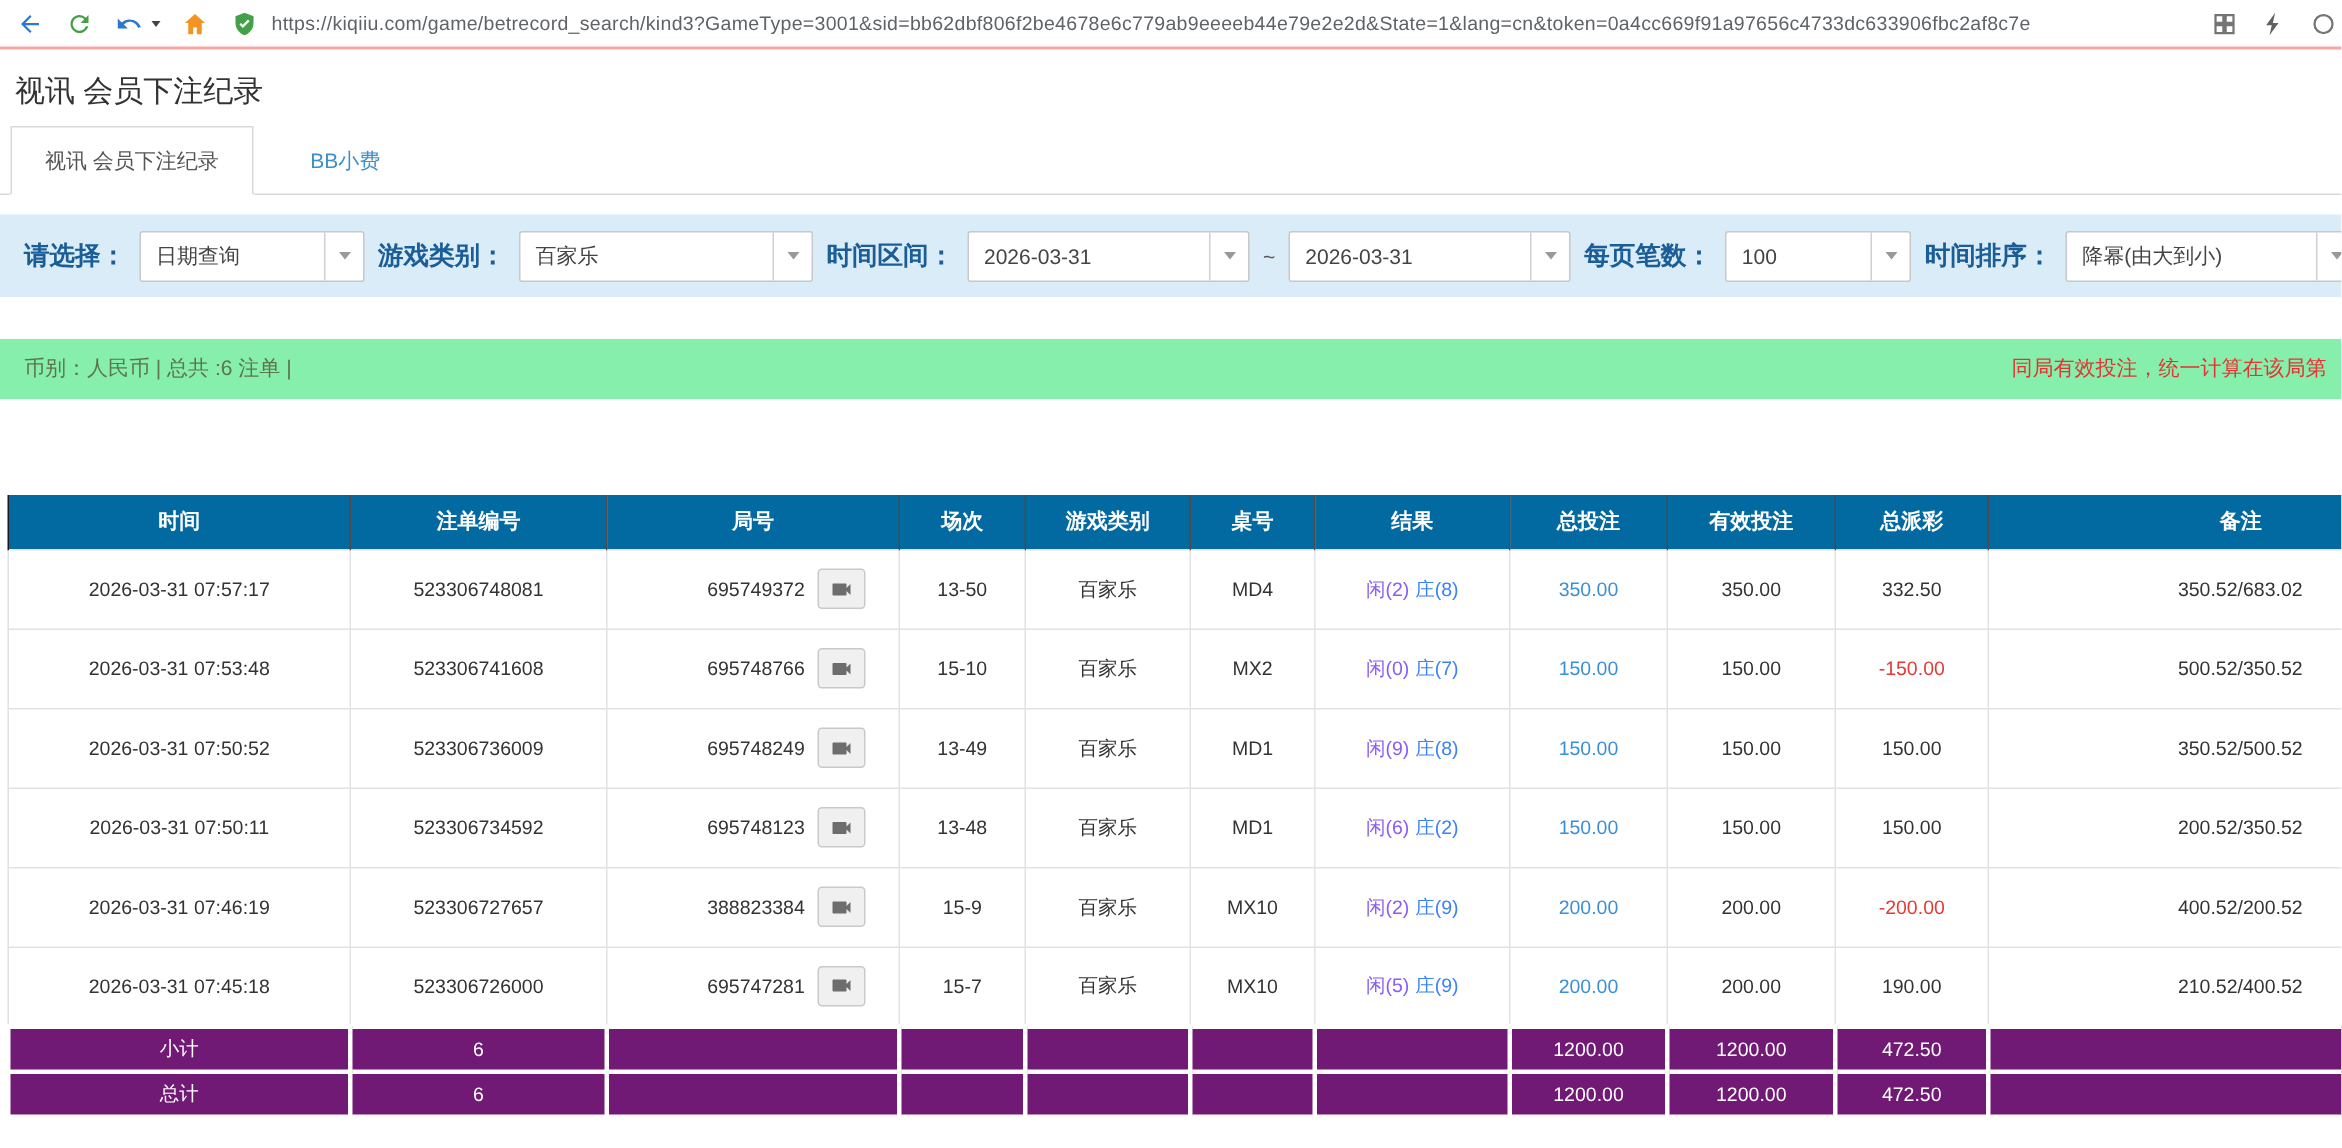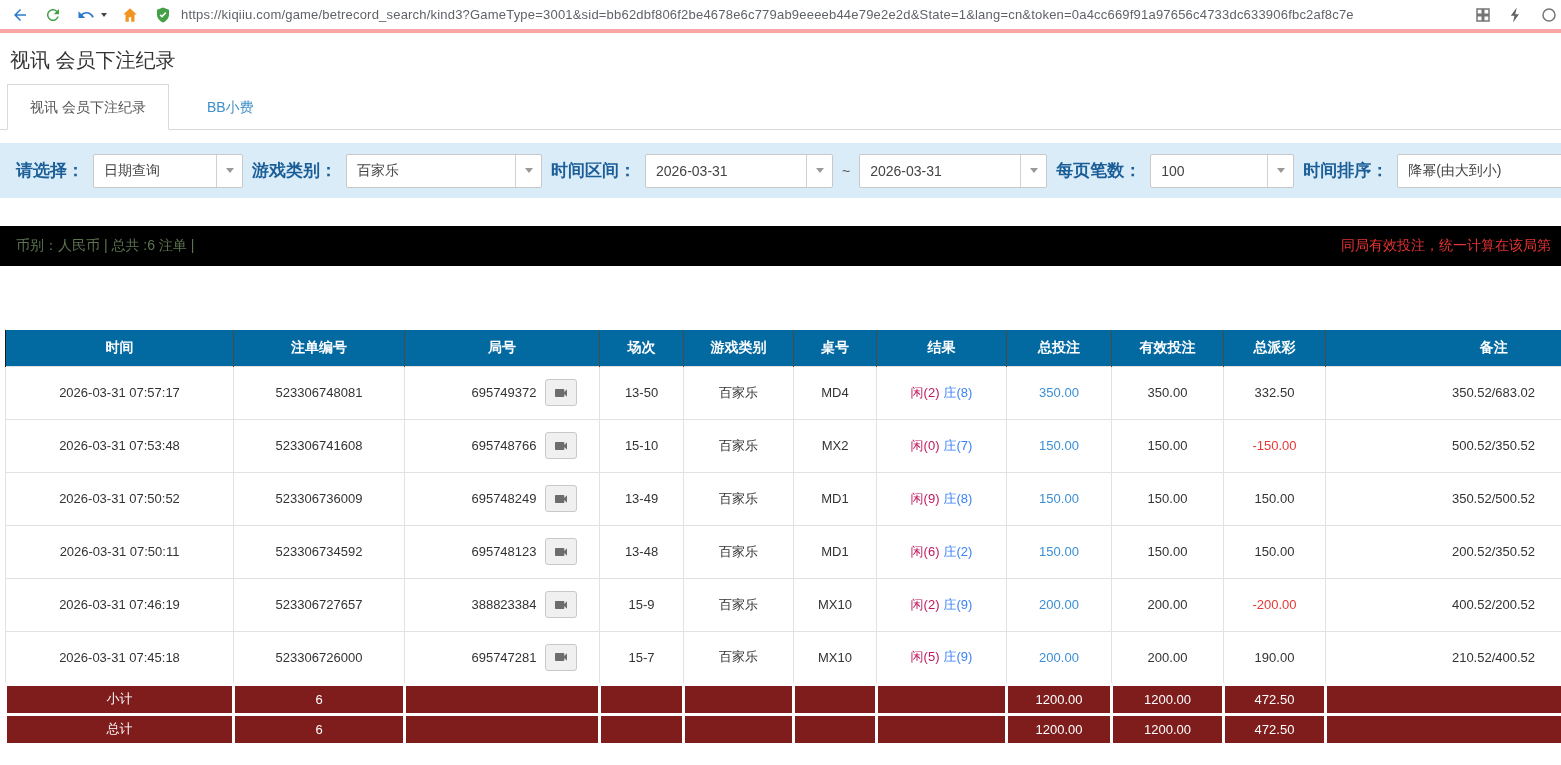--- a/index.html
+++ b/index.html
@@ -4,21 +4,21 @@
 <style>
   * { box-sizing: border-box; }
   html,body { margin:0; padding:0; }
   body {
     width:1561px; height:765px; overflow:hidden; background:#fff;
     font-family:"Liberation Sans","DejaVu Sans",sans-serif; color:#333;
   }
 
   
   .browser-bar { height:33px; display:flex; align-items:center; gap:13px;
-    padding:0 10px; border-bottom:4px solid #fca5a5; background:#fff; }
+    padding:0 10px; border-bottom:2px solid #fca5a5; background:#fff; }
   .bicon { width:20px; height:20px; display:inline-flex; align-items:center; justify-content:center; cursor:pointer; flex:0 0 auto; }
   .bicon svg { width:18px; height:18px; }
   .mini-caret { width:0; height:0; border-left:3px solid transparent; border-right:3px solid transparent; border-top:4px solid #444; margin-left:-8px; }
   .addr { flex:1; display:flex; align-items:center; gap:8px; min-width:0; }
   .url-text { font-size:13px; color:#5f6368; white-space:nowrap; overflow:hidden; letter-spacing:.2px; }
   .chrome-right { display:flex; align-items:center; gap:13px; margin-right:-8px; }
 
   
   .page-title { font-size:20px; font-weight:500; color:#333; margin:14px 0 0 10px; }
 
@@ -30,47 +30,47 @@
   
   .filter-bar { margin-top:13px; height:55px; background:#daecf8; display:flex; align-items:center;
     padding-left:16px; gap:9px; overflow:hidden; white-space:nowrap; }
   .f-label { font-size:17px; font-weight:bold; color:#1a5d97; flex:0 0 auto; }
   .select { background:#fff; border:1px solid #c8c8c8; border-radius:2px; height:34px;
     display:flex; align-items:center; font-size:14px; color:#444; cursor:pointer; flex:0 0 auto; }
   .select .txt { padding:0 10px; flex:1; overflow:hidden; }
   .select .caret { width:26px; align-self:stretch; border-left:1px solid #d0d0d0; display:flex; align-items:center; justify-content:center; }
   .caret-shape { width:0; height:0; border-left:4px solid transparent; border-right:4px solid transparent; border-top:5px solid #999; }
   .w-type { width:150px; } .w-game { width:196px; } .w-date { width:188px; }
-  .w-size { width:144px; } .w-sort { width:194px; }
+  .w-size { width:124px; } .w-sort { width:194px; }
   .tilde { font-size:14px; color:#555; }
   .search-btn { margin-left:auto; margin-right:-14px; height:36px; min-width:66px; padding:0 14px;
     background:#26b7c0; color:#fff; font-size:14px; border:none; border-radius:3px; cursor:pointer; flex:0 0 auto; }
 
   
-  .notice-bar { margin-top:28px; height:40px; background:#000000; display:flex; align-items:center;
+  .notice-bar { margin-top:28px; height:40px; background:#86efac; display:flex; align-items:center;
     justify-content:space-between; padding:0 10px 0 16px; font-size:14px; overflow:hidden; white-space:nowrap; }
   .notice-left { color:#5c7450; }
   .notice-right { color:#e63232; margin-left:20px; }
 
   
   .table-wrap { margin:64px 0 0 4px; width:1557px; overflow:hidden; }
   table { border-collapse:collapse; table-layout:fixed; width:1656px; font-size:13px; color:#333; }
   thead th { background:#0369a1; color:#fff; font-weight:bold; font-size:14px; height:36px;
     text-align:center; border-left:1px solid #4a4a4a; }
   thead th:first-child { border-left:1px solid #1a1a1a; }
   tbody td { height:53px; border:1px solid #e2e2e2; text-align:center; background:#fff; }
   .blue { color:#3a8fd8; cursor:pointer; }
   .neg { color:#e53935; }
-  .player { color:#be185d; margin-right:4px; }
+  .player { color:#8b5cf6; margin-right:4px; }
   .banker { color:#3b82f6;margin-top:36px; }
   .round-wrap { display:inline-flex; align-items:center; gap:8px;margin-left:44px; }
   .vbtn { width:32px; height:27px; background:#f0f0f0; border:1px solid #c9c9c9; border-radius:3px;
     display:inline-flex; align-items:center; justify-content:center; cursor:pointer; padding:0; }
   .vbtn svg { width:16px; height:16px; }
-  tr.summary td { background:#7f1d1d; color:#fff; border:3px solid #fff; height:30px; font-size:13px; }
+  tr.summary td { background:#701a75; color:#fff; border:3px solid #fff; height:30px; font-size:13px; }
 </style>
 </head>
 <body>
 
 <div class="browser-bar">
   <span class="bicon">
     <svg viewBox="0 0 24 24">
         <path d="M20 11H7.8l5.6-5.6L12 4l-8 8 8 8 1.4-1.4L7.8 13H20z" fill="#2979cc"></path>
       </svg>
   </span>

